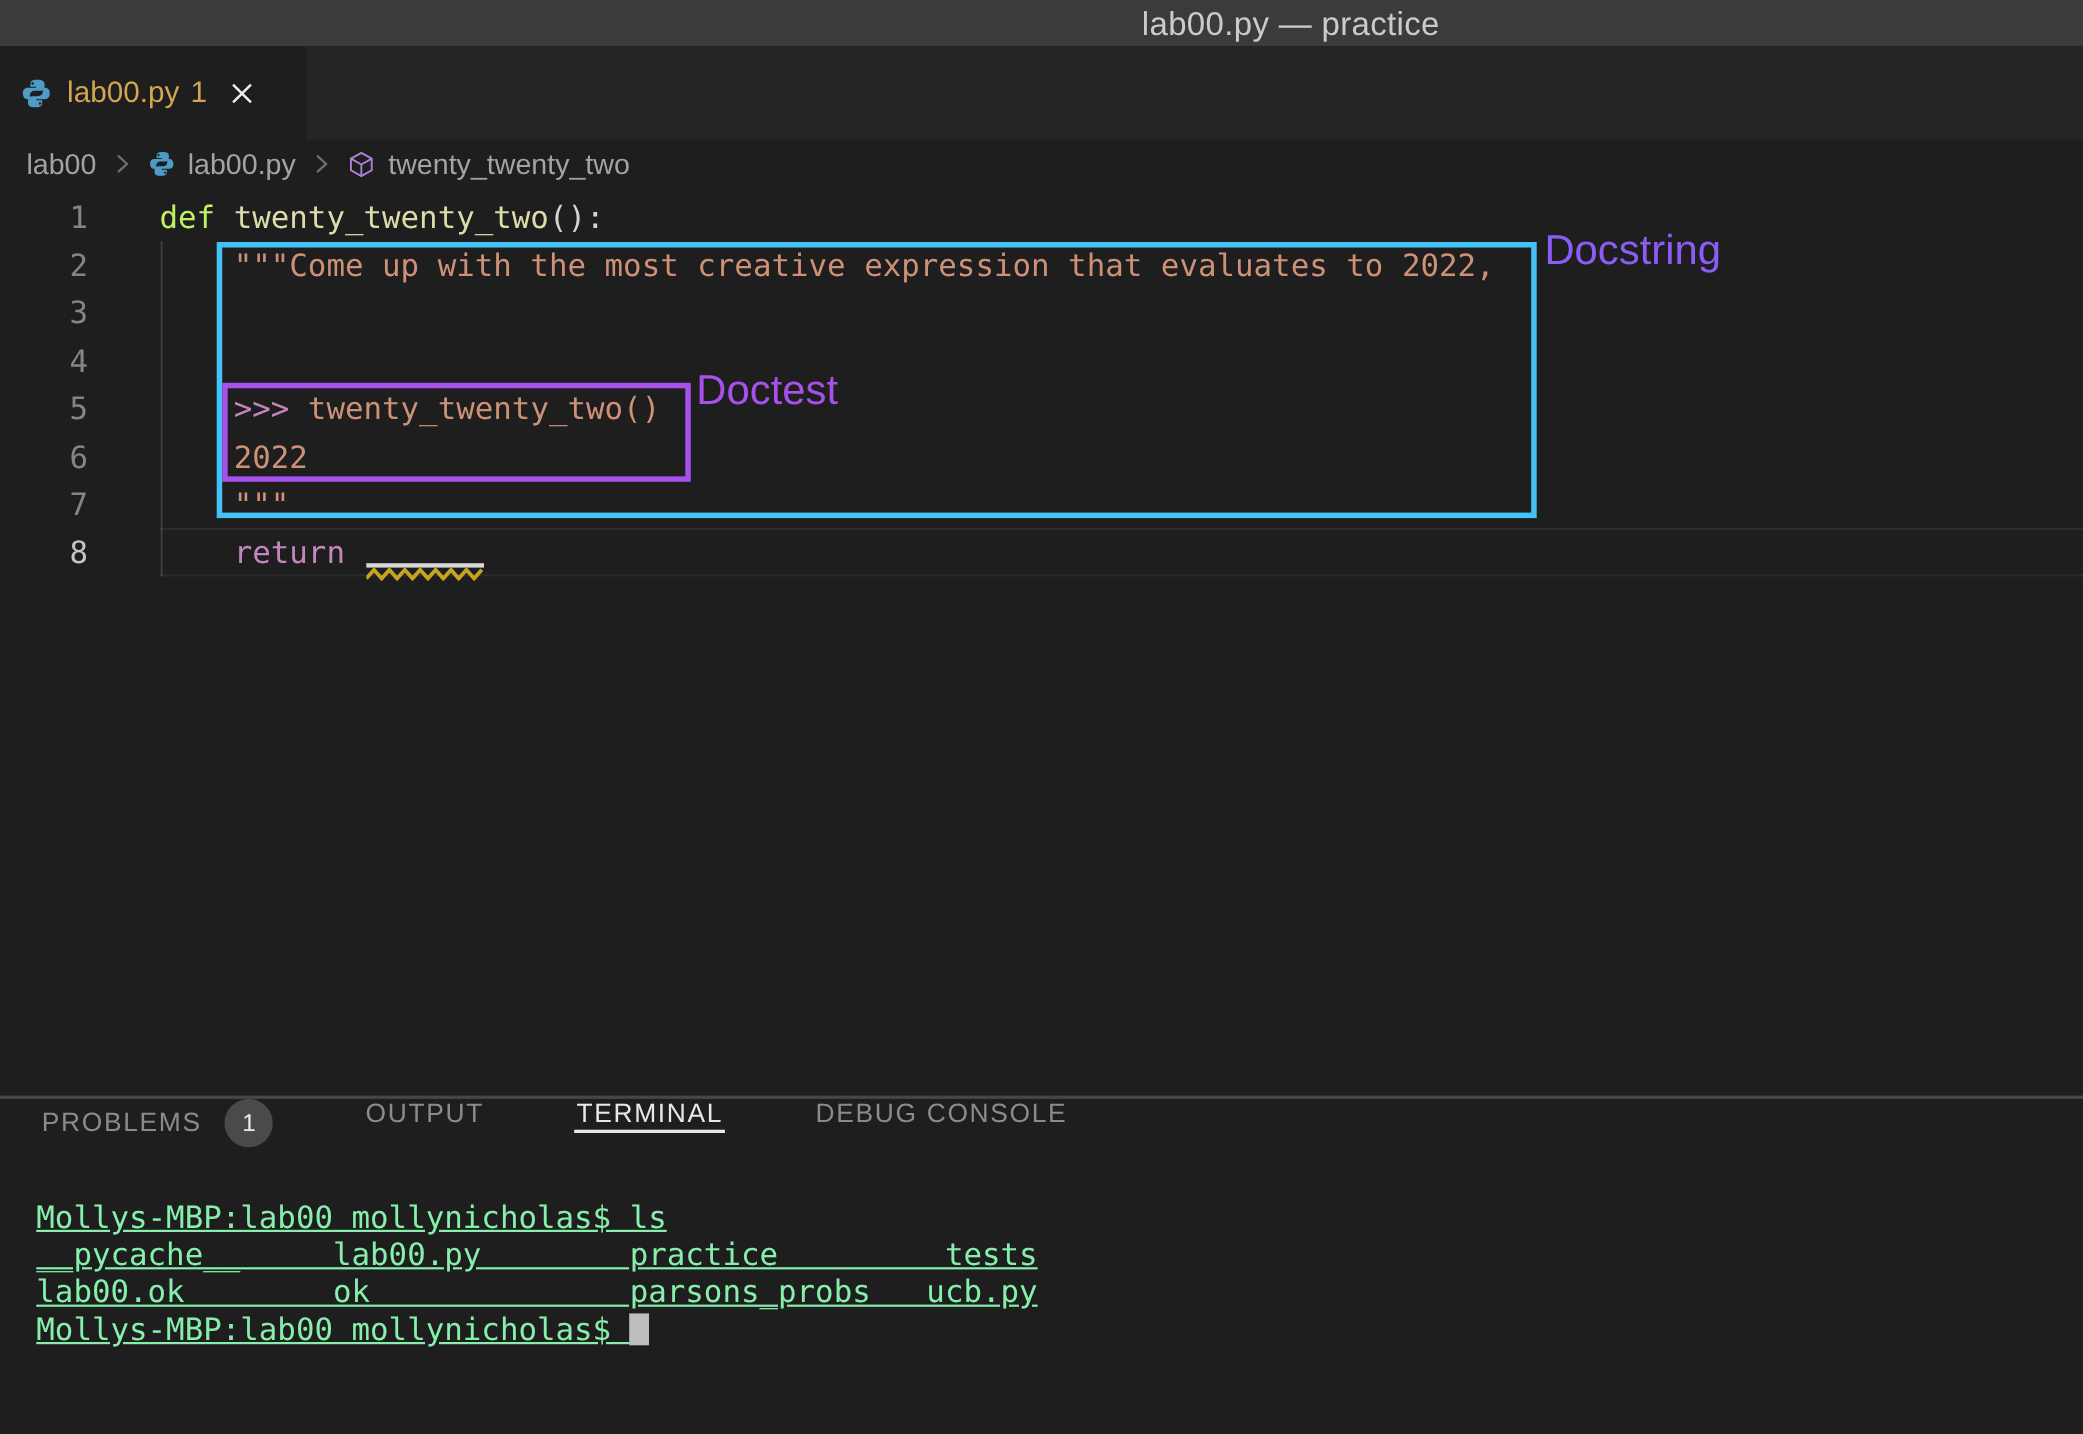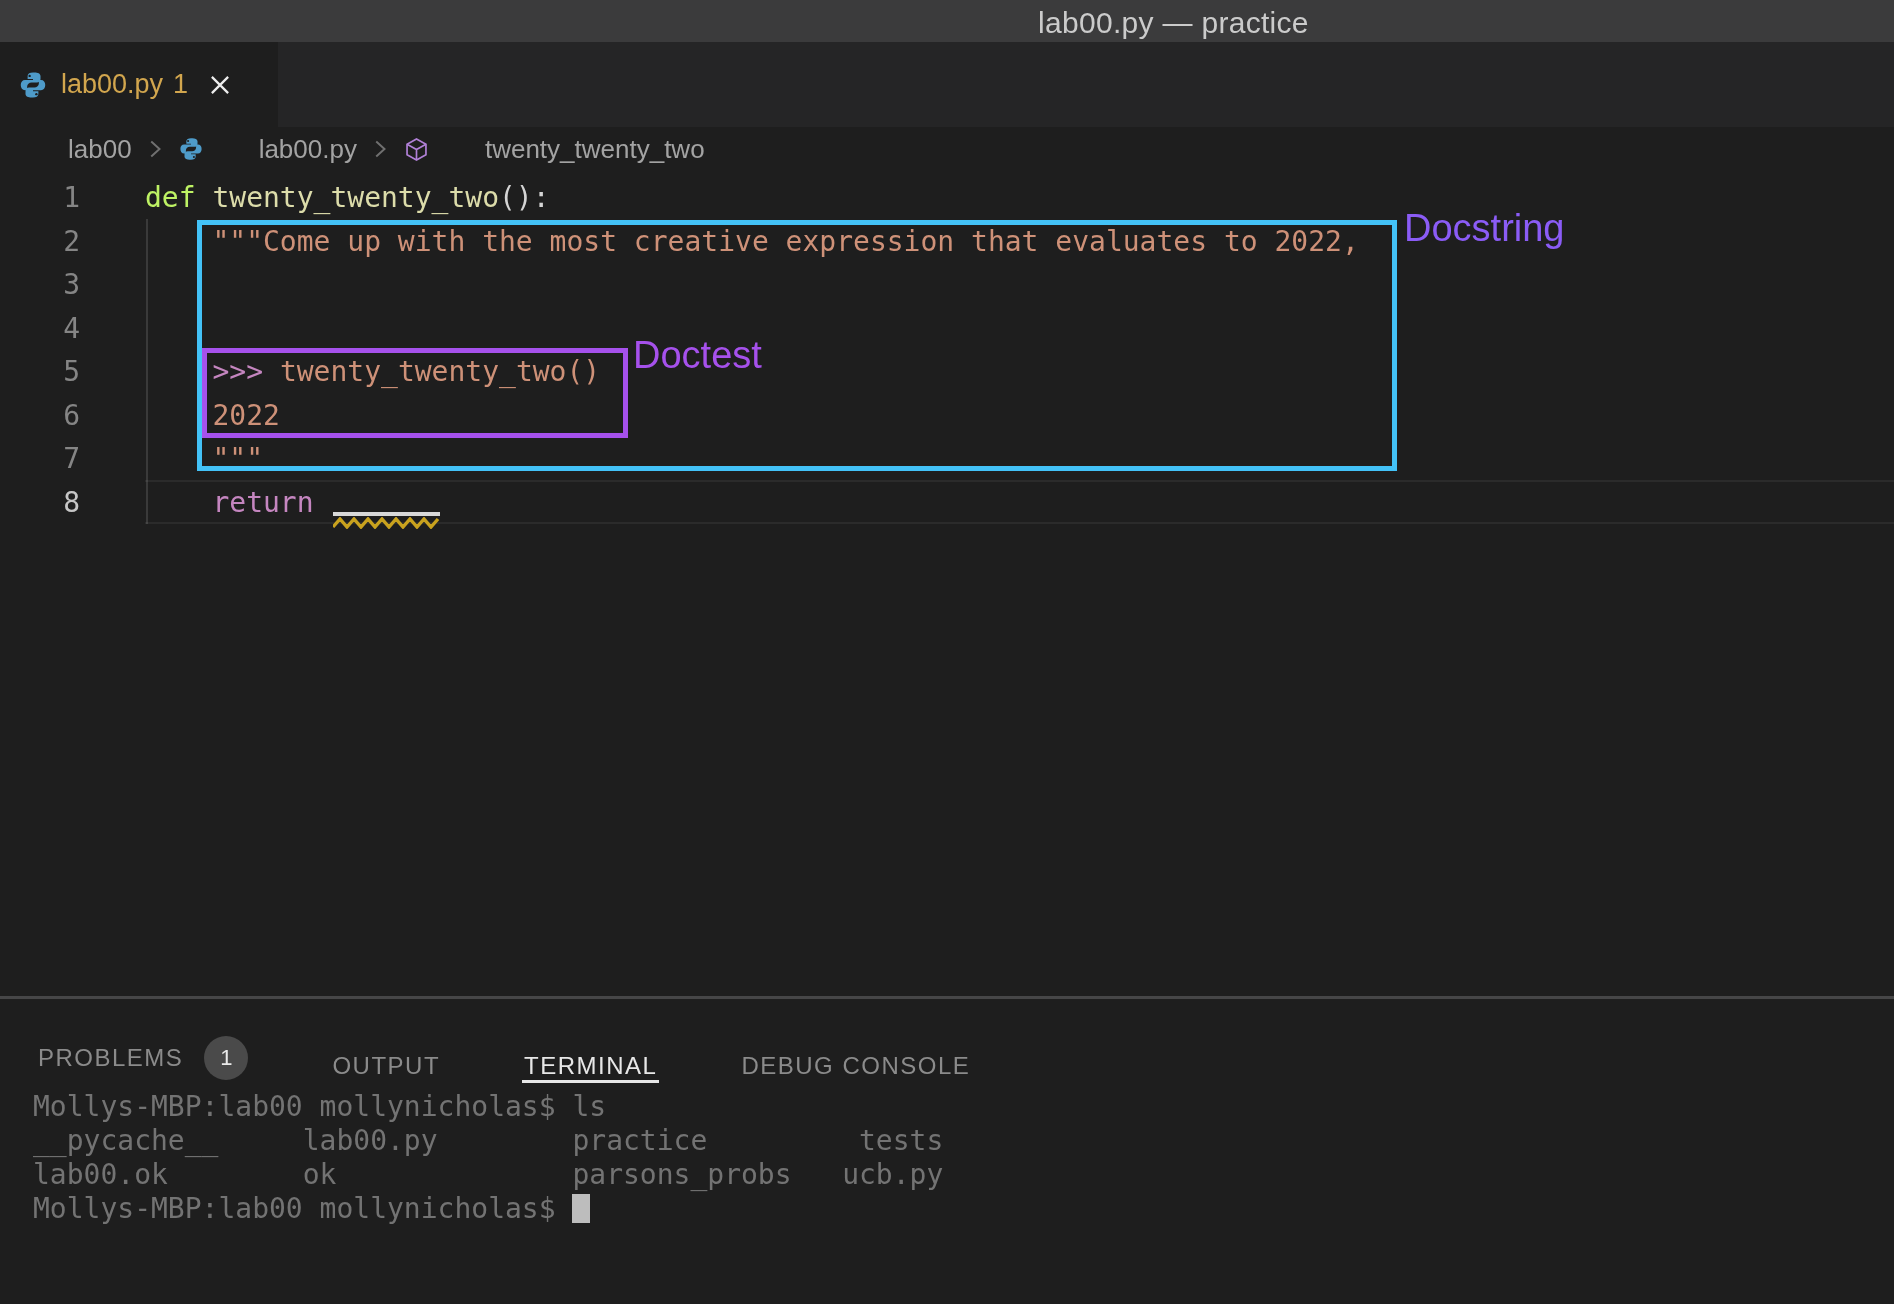--- a/index.html
+++ b/index.html
@@ -30,21 +30,21 @@
   .tab .pyicon { width:30px; height:30px; flex:0 0 auto; }
   .tab-label { margin-left:13px; font-size:27px; color:#d2a64e; }
   .tab-dirty { margin-left:10px; font-size:27px; color:#d2a64e; }
   .tab-close { margin-left:18px; width:28px; height:28px; display:flex; align-items:center; justify-content:center; cursor:pointer; }
   
   .breadcrumb {
     position:absolute; left:24px; top:127px; height:44px;
     display:flex; align-items:center; gap:11px;
     font-size:26px; color:#a3a3a3;
   }
-  .crumb { white-space:nowrap;margin-left:44px; }
+  .crumb { white-space:nowrap; }
   .chev { display:flex; align-items:center; }
   .bc-icon { display:flex; align-items:center; }
   
   .editor { position:absolute; left:0; top:171px; width:1894px; height:826px; }
   .gutter-num {
     position:absolute; left:0; width:80px; height:44px;
     text-align:right; font-family:"DejaVu Sans Mono", monospace;
     font-size:28px; line-height:44px; color:#858585;
   }
   .gutter-num.current { color:#c6c6c6; }
@@ -83,38 +83,39 @@
   .lbl-docstring {
     position:absolute; left:1404px; top:36px; font-size:38px; color:#8b5cf6; z-index:6;
   }
   .lbl-doctest {
     position:absolute; left:633px; top:163px; font-size:38px; color:#a651ec; z-index:6;
   }
   
   .sash { position:absolute; left:0; top:996px; width:1894px; height:3px; background:#464647; cursor:row-resize; }
   .panel-tabs {
     position:absolute; left:36px; top:999px; height:84px;
-    display:flex; align-items:flex-end;
+    display:flex; align-items:flex-start;
   }
   .ptab {
     display:flex; align-items:center; padding:0 2px;
     font-size:24px; letter-spacing:1.5px; color:#8b8b8b;
     border-bottom:3px solid transparent; cursor:pointer; white-space:nowrap;
   }
   .ptab + .ptab { margin-left:80px; }
   .ptab.active { color:#e7e7e7; border-bottom-color:#e7e7e7; }
   .ptab-badge {
     margin-left:21px; width:44px; height:44px; border-radius:50%;
     background:#4a4a4a; color:#eaeaea; font-size:22px; letter-spacing:0;
     display:flex; align-items:center; justify-content:center;
   }
   .terminal {
     position:absolute; left:33px; top:1090px; width:1840px;
     font-family:"DejaVu Sans Mono", monospace; font-size:28px; line-height:34px;
-    color:#737373;
+    color:#86efac;
+    text-decoration:underline;
   }
   .term-line { white-space:pre; height:34px; }
   .term-cursor {
     display:inline-block; width:18px; height:29px; background:#bdbdbd;
     vertical-align:-5px;
   }
 </style>
 </head>
 <body>
 

